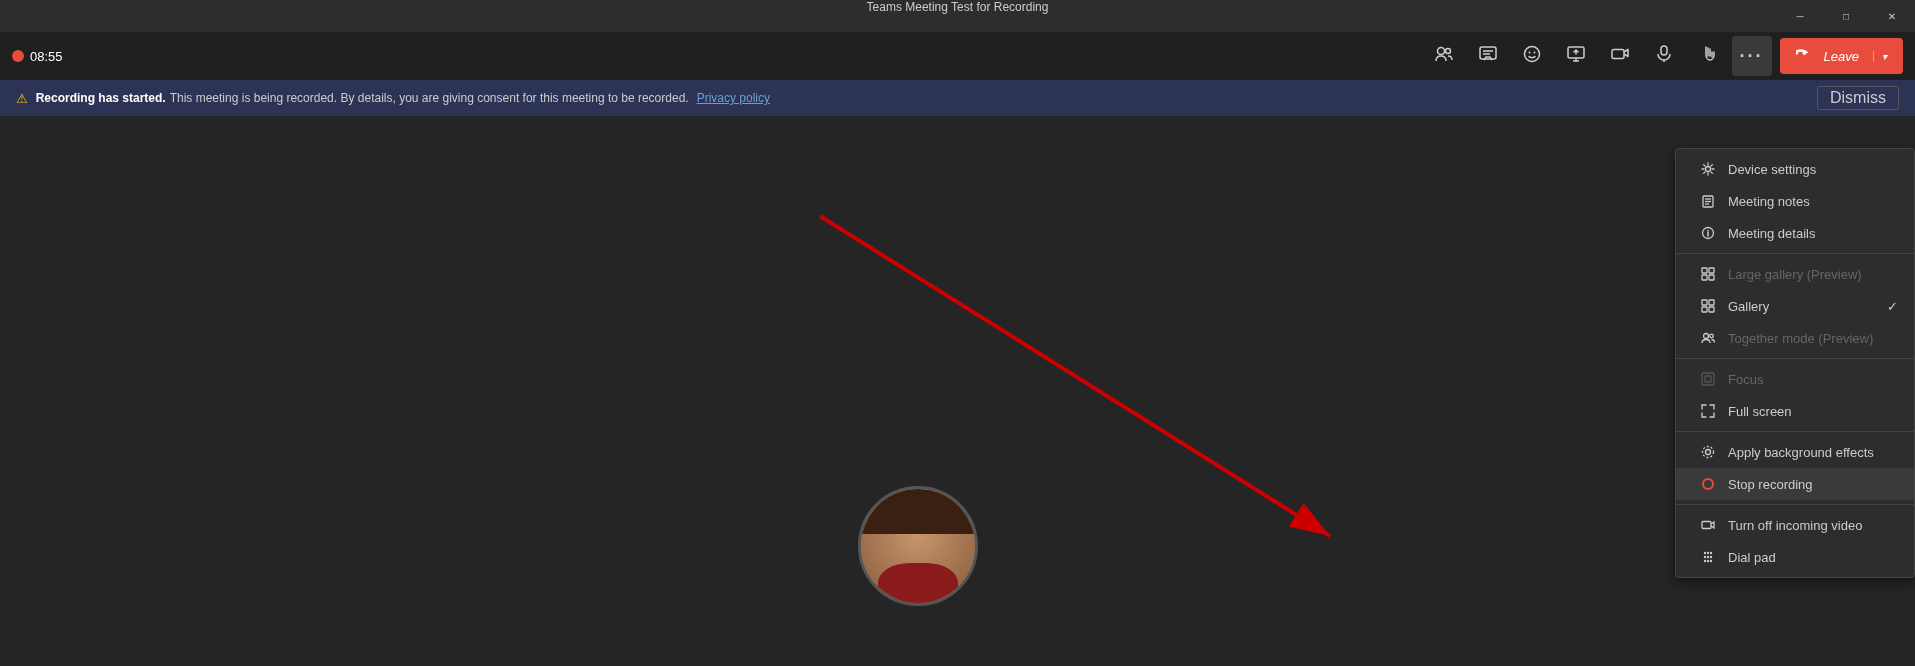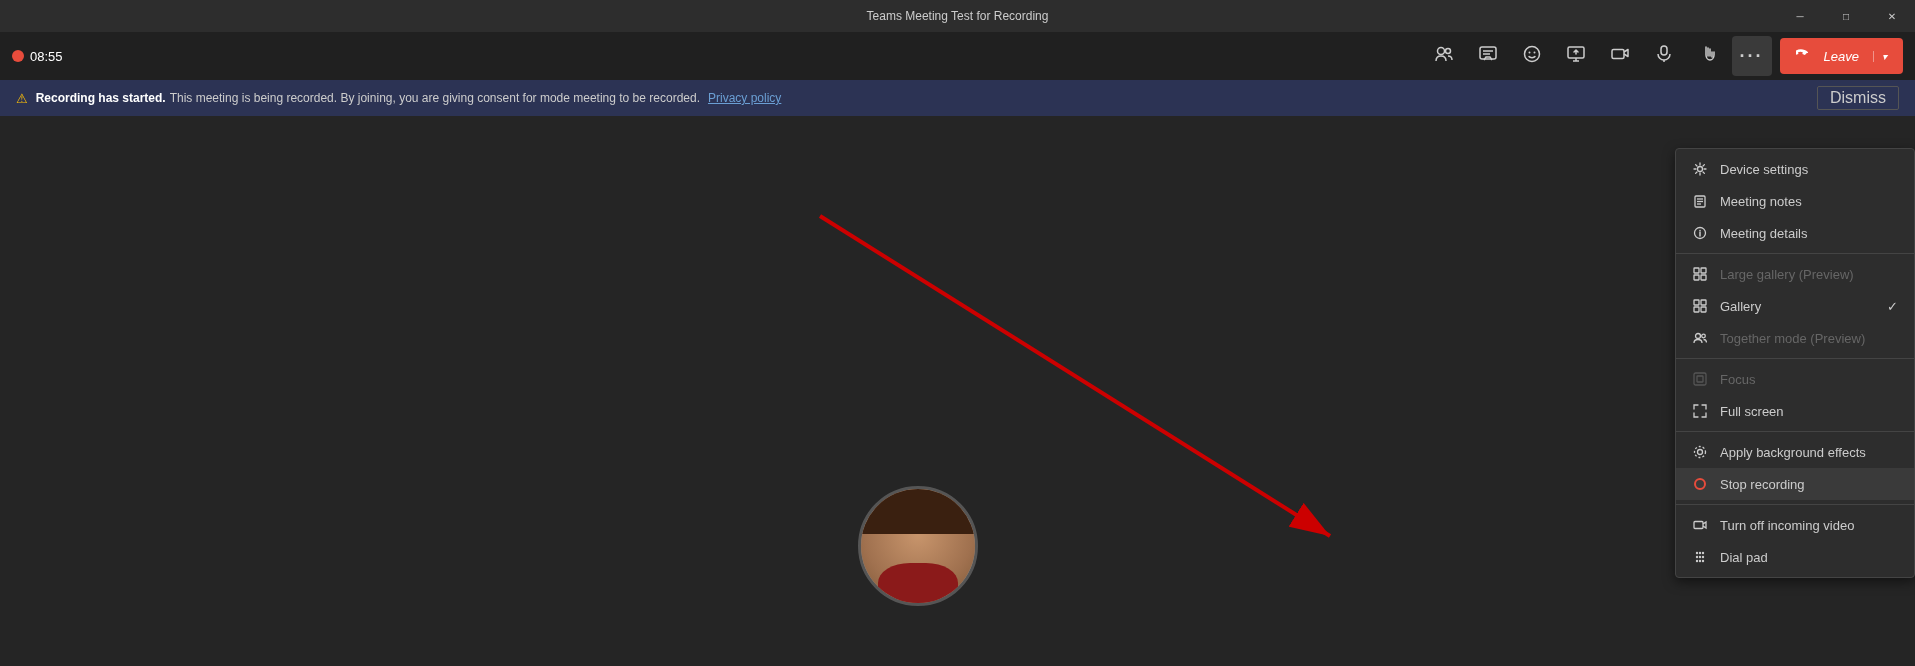--- a/index.html
+++ b/index.html
@@ -11,21 +11,20 @@
       overflow: hidden;
       position: relative;
     }
 
     
     .title-bar {
       width: 100%;
       height: 32px;
       background: #2d2d2d;
       display: flex;
-      align-items: center;
       justify-content: center;
       position: relative;
       z-index: 10;
     }
     .title-bar-text {
       color: #cccccc;
       font-size: 12px;
     }
     .window-controls {
       position: absolute;
@@ -230,21 +229,21 @@
       border: 1px solid #444;
       border-radius: 4px;
       z-index: 100;
       padding: 4px 0;
       box-shadow: 0 4px 12px rgba(0,0,0,0.5);
     }
     .menu-item {
       display: flex;
       align-items: center;
       gap: 12px;
-      padding: 8px 16px;
+      padding: 8px 24px;
       color: #cccccc;
       font-size: 13px;
       cursor: pointer;
       position: relative;
     }
     .menu-item.highlighted { background: #3a3a3a; }
     .menu-item.disabled { color: #666; cursor: default; }
     .menu-icon {
       width: 16px;
       height: 16px;
@@ -372,21 +371,21 @@
       </svg>
     </span>
     <span>Leave</span>
     <span class="leave-chevron">▾</span>
   </button>
 </div>
 
 <div class="recording-banner">
   <span class="banner-icon">⚠</span>
   <span class="banner-bold">Recording has started.</span>
-  <span> This meeting is being recorded. By joining, you are giving consent for mode meeting to be recorded.</span>
+  <span> This meeting is being recorded. By details, you are giving consent for this meeting to be recorded.</span>
   <span class="banner-link">Privacy policy</span>
   <button class="dismiss-btn">Dismiss</button>
 </div>
 
 <div class="main-content">
 
   <div class="participant-avatar">
     <div class="avatar-face">
       <div class="avatar-hair-top"></div>
       <div class="avatar-body"></div>

